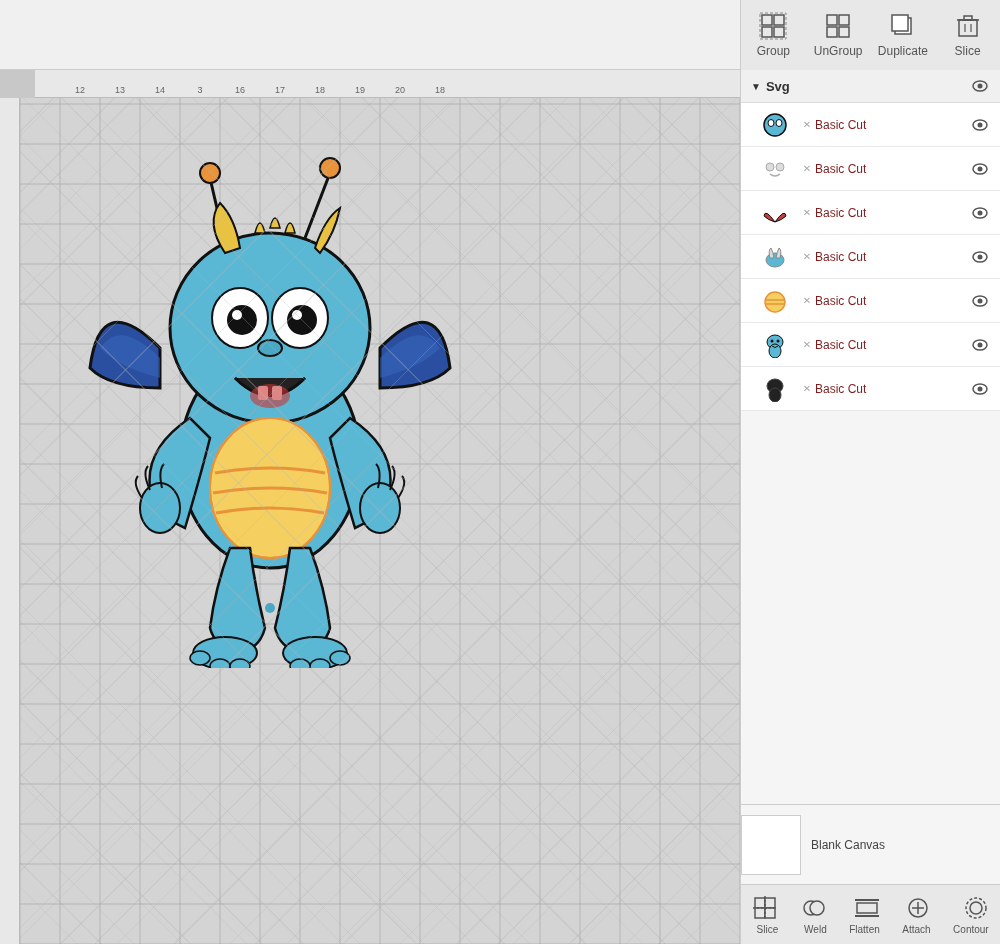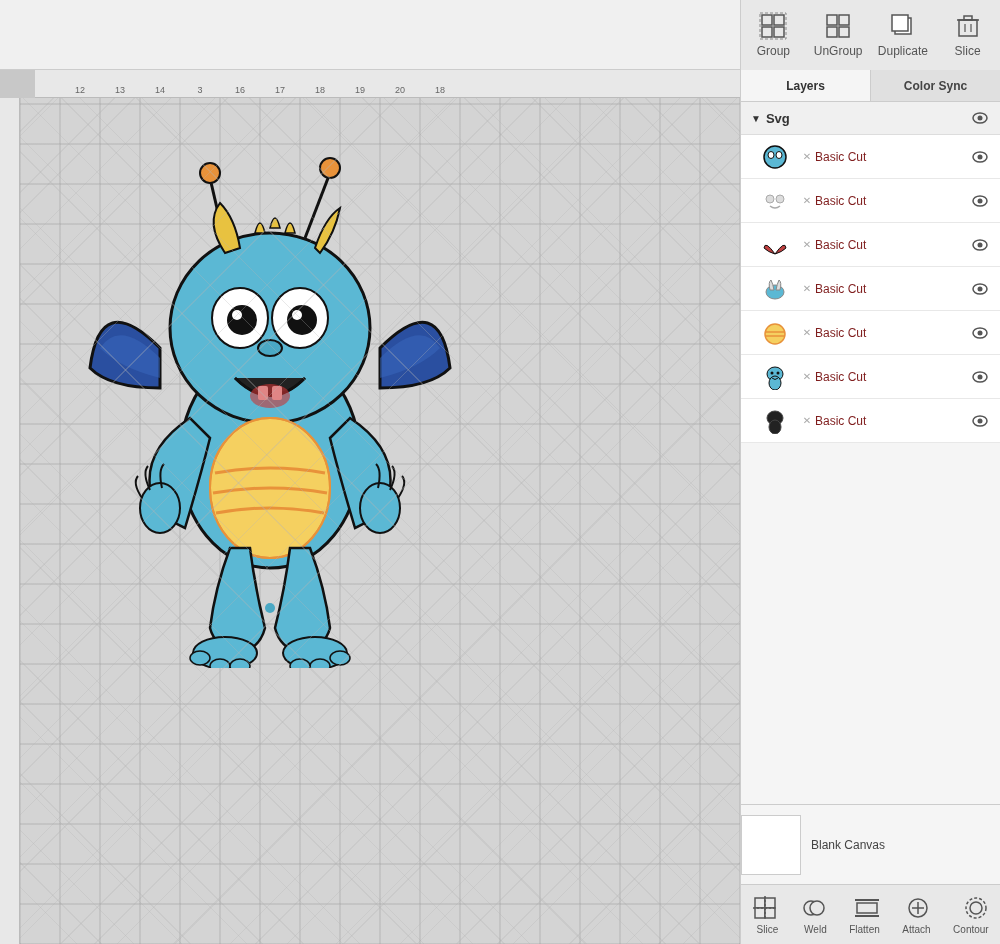--- a/index.html
+++ b/index.html
@@ -453,28 +453,20 @@
 
             <circle cx="200" cy="490" r="5" fill="#4aa8c4"></circle>
           </svg>
         </div>
       </div>
     </div>
   </div>
 
   <div class="right-panel">
 
-    <div class="panel-tabs">
-      <div class="panel-tab active">
-        <span>Layers</span>
-      </div>
-      <div class="panel-tab">
-        <span>Color Sync</span>
-      </div>
-    </div>
 
     <div class="svg-group-header">
       <span class="collapse-arrow">▼</span>
       <span>Svg</span>
       <div style="flex:1;"></div>
       <div style="width:20px;height:20px;display:flex;align-items:center;justify-content:center;">
         <svg width="16" height="12" viewBox="0 0 16 12">
           <ellipse cx="8" cy="6" rx="7" ry="5" stroke="#555" stroke-width="1.5" fill="none"></ellipse>
           <circle cx="8" cy="6" r="2.5" fill="#555"></circle>
         </svg>

